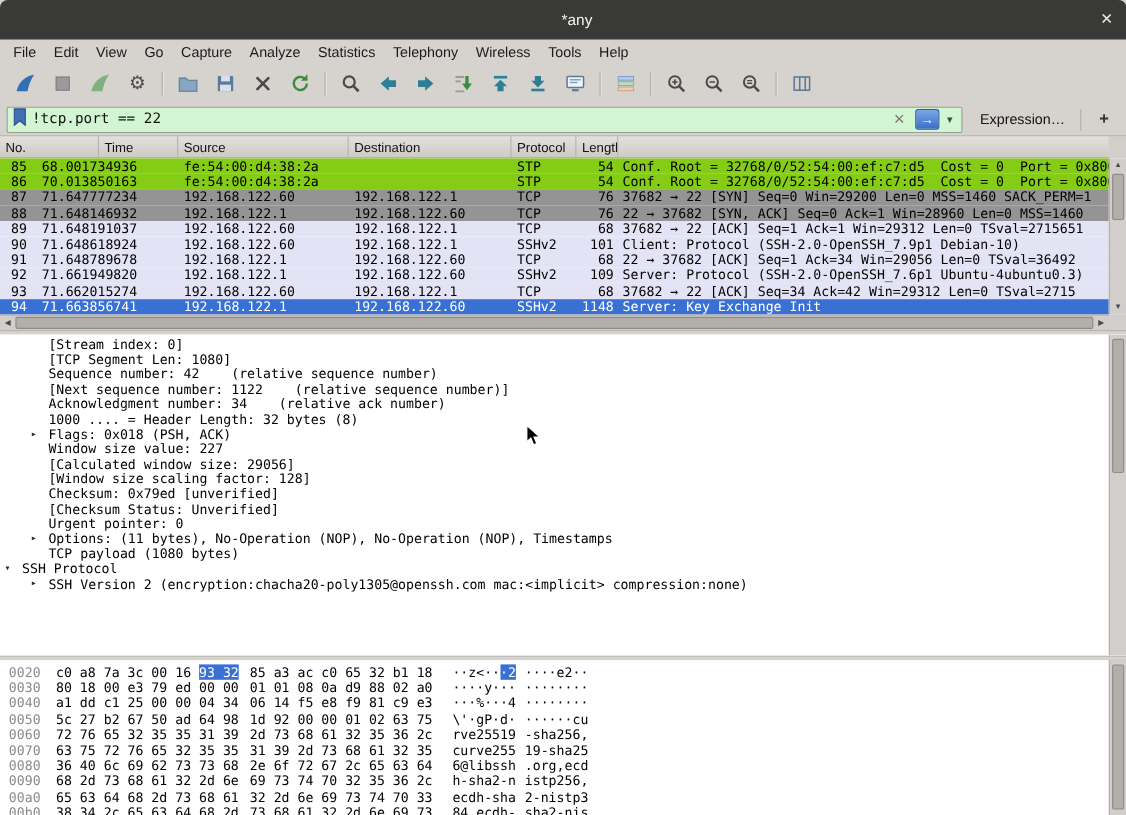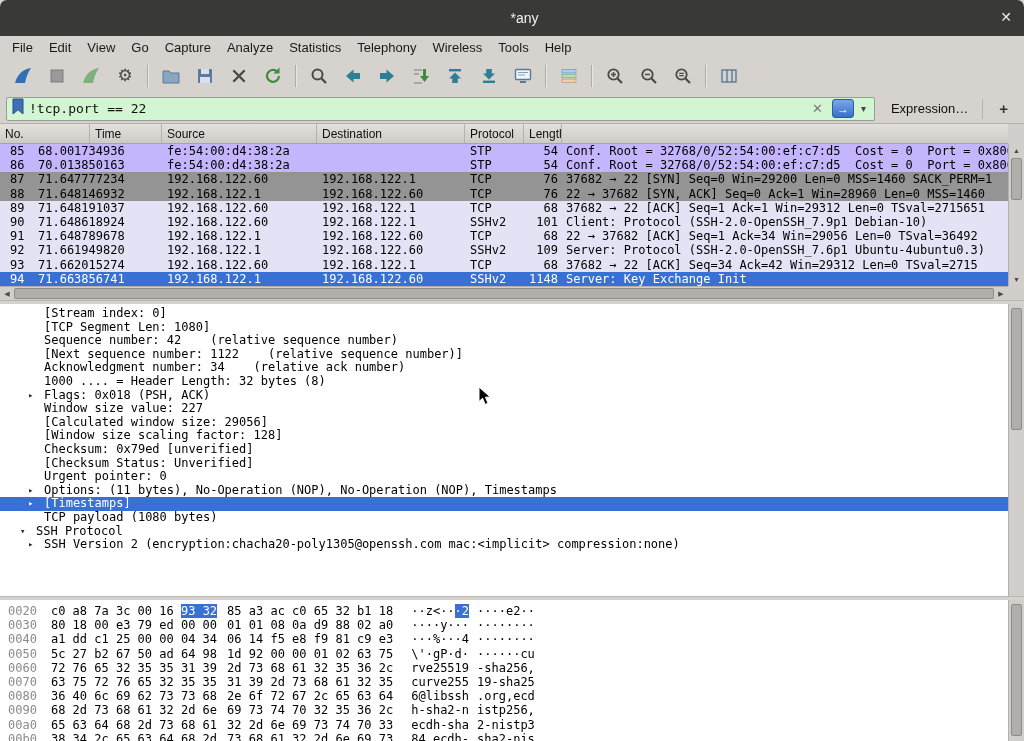--- a/index.html
+++ b/index.html
@@ -35,39 +35,39 @@
   
   .plist { position:relative; }
   .phead { display:flex; height:20px; width:1008px; background:linear-gradient(#e4e0dc,#cecac6); border-bottom:1px solid #a8a4a0; font-size:12px; }
   .phead .hc { border-right:1px solid #b5b1ad; display:flex; align-items:center; padding-left:5px; color:#111; overflow:hidden; white-space:nowrap; }
   .hc-no{flex:0 0 90px; padding-left:6px;} .hc-time{flex:0 0 72px;} .hc-src{flex:0 0 155px;} .hc-dst{flex:0 0 148px;} .hc-proto{flex:0 0 59px;} .hc-len{flex:0 0 38px;} .hc-info{flex:1;margin-top:43px;}
   .headpad { position:absolute; right:0; top:0; width:16px; height:20px; background:#d2cecb; }
   .prows { position:relative; width:1024px; height:142px; background:#fff; }
   .pr { display:flex; height:14.2px; width:1008px; font:12px "DejaVu Sans Mono", monospace; color:#000; }
   .pr span { overflow:hidden; white-space:pre; line-height:14.2px; }
   .c-no{flex:0 0 34px; padding-left:10px;} .c-time{flex:0 0 128px; padding-left:4px;} .c-src{flex:0 0 155px; padding-left:5px;} .c-dst{flex:0 0 148px; padding-left:5px;} .c-proto{flex:0 0 59px; padding-left:5px;} .c-len{flex:0 0 38px; text-align:right; padding-right:4px; display:block;} .c-info{flex:1; padding-left:4px;}
-  .row-stp{background:#c4b5fd;} .row-syn{background:#949494;} .row-tcp{background:#e3e3f5;} .row-sel{background:#3970d4; color:#fff;}
+  .row-stp{background:#84cc16;} .row-syn{background:#949494;} .row-tcp{background:#e3e3f5;} .row-sel{background:#3970d4; color:#fff;}
 
   
   .vscroll { position:absolute; right:0; top:0; bottom:0; width:16px; background:#d2cecb; border-left:1px solid #b4b0ac; }
   .sarrow { position:absolute; left:0; width:15px; height:13px; text-align:center; font-size:7px; color:#4a4a4a; line-height:13px; }
   .sa-top{top:0;} .sa-bot{bottom:0;}
   .vthumb { position:absolute; left:2px; width:11px; background:#b2aeaa; border:1px solid #8e8a86; border-radius:2px; }
   .hscroll { position:relative; height:14px; width:1008px; background:#d2cecb; border-top:1px solid #b4b0ac; }
   .ha { position:absolute; top:0; width:14px; height:13px; text-align:center; font-size:7px; color:#4a4a4a; line-height:13px; }
   .ha-l{left:0;} .ha-r{right:0;}
   .hthumb { position:absolute; top:1px; left:14px; right:14px; height:11px; background:#b2aeaa; border:1px solid #8e8a86; border-radius:2px; }
   .corner { position:absolute; right:0; bottom:0; width:16px; height:14px; background:#d2cecb; }
 
   .splitter { height:4px; background:#d6d2ce; border-top:1px solid #b8b4b0; }
 
   
   .details { position:relative; height:292px; background:#fff; font:12px "DejaVu Sans Mono", monospace; color:#000; padding-top:3px; overflow:hidden; }
   .dl { height:13.6px; line-height:13.6px; width:1008px; overflow:hidden; }
-  .l1 { padding-left:28px; } .l0 { padding-left:20px; }
+  .l1 { padding-left:28px; } .l0 { padding-left:4px; }
   .exp { display:inline-block; width:16px; font-size:9px; color:#2a2a2a; vertical-align:top; }
   .dt { white-space:pre; }
   .dl.sel { background:#3970d4; color:#fff; } .dl.sel .exp { color:#fff; }
 
   
   .hex { position:relative; height:152px; background:#fff; font:12px "DejaVu Sans Mono", monospace; color:#000; padding-top:4px; overflow:hidden; }
   .hr { height:14.2px; line-height:14.2px; padding-left:8px; white-space:nowrap; }
   .hr span { white-space:pre; }
   .ho { color:#8a8a8a; margin-right:14px; }
   .hxs { background:#3970d4; color:#fff; }
@@ -371,21 +371,20 @@
     <div class="dl l1"><span class="exp"></span><span class="dt">Acknowledgment number: 34    (relative ack number)</span></div>
     <div class="dl l1"><span class="exp"></span><span class="dt">1000 .... = Header Length: 32 bytes (8)</span></div>
     <div class="dl l1"><span class="exp">▸</span><span class="dt">Flags: 0x018 (PSH, ACK)</span></div>
     <div class="dl l1"><span class="exp"></span><span class="dt">Window size value: 227</span></div>
     <div class="dl l1"><span class="exp"></span><span class="dt">[Calculated window size: 29056]</span></div>
     <div class="dl l1"><span class="exp"></span><span class="dt">[Window size scaling factor: 128]</span></div>
     <div class="dl l1"><span class="exp"></span><span class="dt">Checksum: 0x79ed [unverified]</span></div>
     <div class="dl l1"><span class="exp"></span><span class="dt">[Checksum Status: Unverified]</span></div>
     <div class="dl l1"><span class="exp"></span><span class="dt">Urgent pointer: 0</span></div>
     <div class="dl l1"><span class="exp">▸</span><span class="dt">Options: (11 bytes), No-Operation (NOP), No-Operation (NOP), Timestamps</span></div>
-    <div class="dl l1 sel"><span class="exp">▸</span><span class="dt">[Timestamps]</span></div>
     <div class="dl l1"><span class="exp"></span><span class="dt">TCP payload (1080 bytes)</span></div>
     <div class="dl l0"><span class="exp">▾</span><span class="dt">SSH Protocol</span></div>
     <div class="dl l1"><span class="exp">▸</span><span class="dt">SSH Version 2 (encryption:chacha20-poly1305@openssh.com mac:&lt;implicit&gt; compression:none)</span></div>
     <div class="vscroll">
         <div class="vthumb" style="top:4px;height:122px;"></div>
       </div>
   </div>
 
   <div class="splitter"></div>
 

